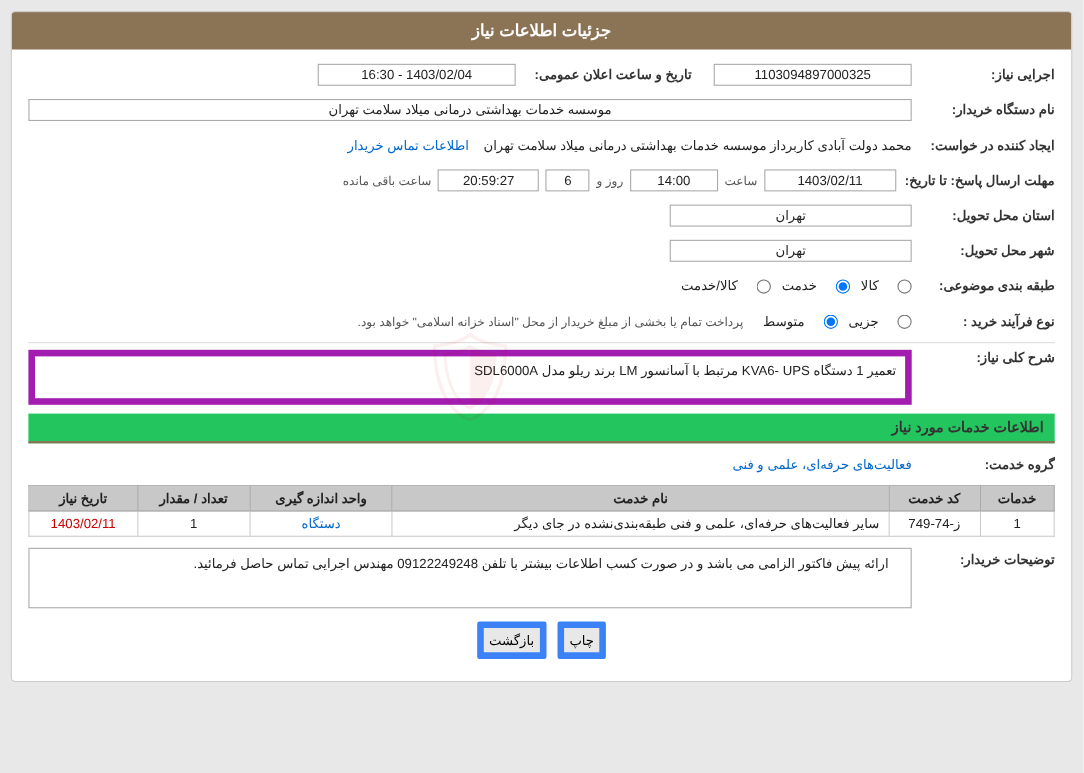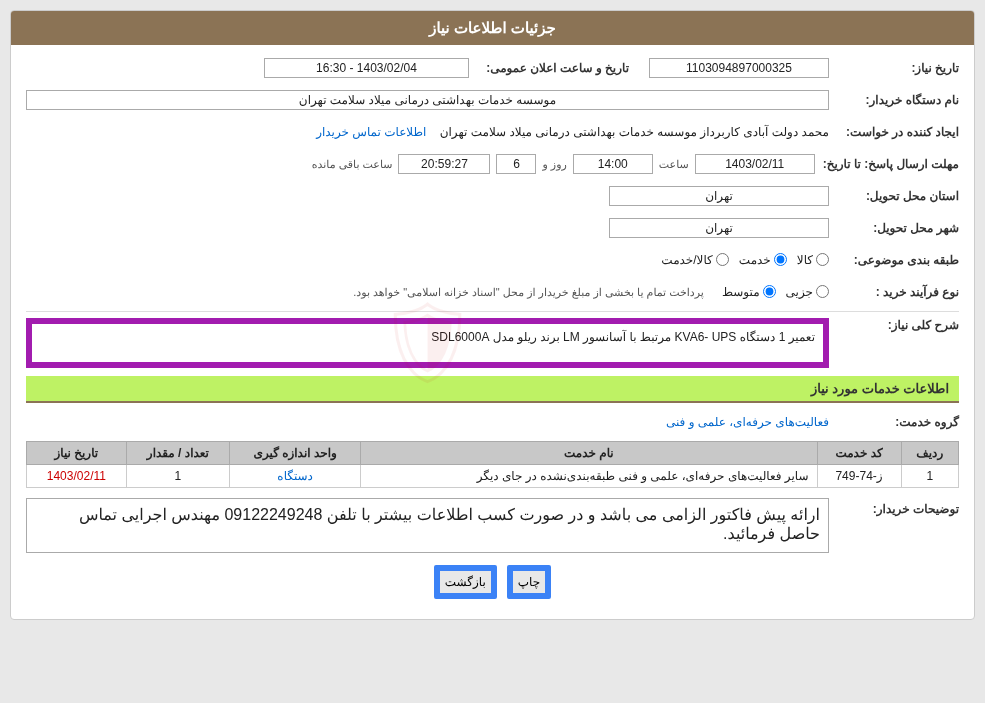--- a/index.html
+++ b/index.html
@@ -92,38 +92,38 @@
     }
     
     .radio-group {
       display: flex;
       align-items: center;
       gap: 10px;
       flex: 1;
     }
     .radio-item {
       display: flex;
-      align-items: flex-start;
-      gap: 3px;
+      align-items: center;
+      gap: 17px;
     }
     
     .type-row {
       display: flex;
       align-items: center;
       gap: 10px;
       flex: 1;
     }
     .type-note {
       color: #555;
       font-size: 11px;
       margin-right: 8px;
     }
     
     .section-header {
-      background: #bef264;
+      background: #22c55e;
       border-bottom: 2px solid #8b7355;
       font-weight: bold;
       font-size: 13px;
       padding: 5px 10px;
       margin: 8px 0 6px 0;
       color: #333;
     }
     
     .desc-box {
       border: 6px solid #a21caf;
@@ -181,42 +181,42 @@
       margin: 6px 0;
     }
     .buyer-comment-row {
       display: flex;
       align-items: flex-start;
       margin-bottom: 6px;
     }
     .comment-box {
       flex: 1;
       border: 1px solid #aaa;
-      padding: 6px 8px;
+      padding: 6px 20px;
       min-height: 55px;
-      font-size: 16px;
+      font-size: 12px;
       direction: rtl;
       text-align: right;
       background: #fff;
       font-family: Tahoma, Arial, sans-serif;
     }
   </style>
 </head>
 <body>
 
 <div class="page-wrapper">
   <div class="main-card">
     <div class="card-header">جزئیات اطلاعات نیاز</div>
     <div class="card-body">
 
       <div class="info-row">
-        <span class="info-label">تاریخ نیاز:</span>
+        <span class="info-label">اجرایی نیاز:</span>
         <span class="input-box input-num" style="display:inline-block; text-align:center;">1103094897000325</span>
         <span class="info-label" style="min-width:180px; padding-right:20px;">تاریخ و ساعت اعلان عمومی:</span>
-        <span class="input-box" style="width:205px; display:inline-block; text-align:center;">1403/02/04 - 16:30</span>
+        <span class="input-box" style="width:180px; display:inline-block; text-align:center;">1403/02/04 - 16:30</span>
       </div>
 
       <div class="info-row">
         <span class="info-label">نام دستگاه خریدار:</span>
         <span class="input-box" style="flex:1; display:block; text-align:center;">موسسه خدمات بهداشتی درمانی میلاد سلامت تهران</span>
       </div>
 
       <div class="info-row">
         <span class="info-label">ایجاد کننده در خواست:</span>
         <span style="flex:1; font-size:12px; direction:rtl;">
@@ -296,21 +296,21 @@
       <div class="section-header">اطلاعات خدمات مورد نیاز</div>
 
       <div class="info-row">
         <span class="info-label">گروه خدمت:</span>
         <a class="blue-link">فعالیت‌های حرفه‌ای، علمی و فنی</a>
       </div>
 
       <table class="services-table">
         <thead>
           <tr>
-            <th>ردیف</th>
+            <th>خدمات</th>
             <th>کد خدمت</th>
             <th>نام خدمت</th>
             <th>واحد اندازه گیری</th>
             <th>تعداد / مقدار</th>
             <th>تاریخ نیاز</th>
           </tr>
         </thead>
         <tbody id="services-tbody">
         <tr>
       <td>1</td>

